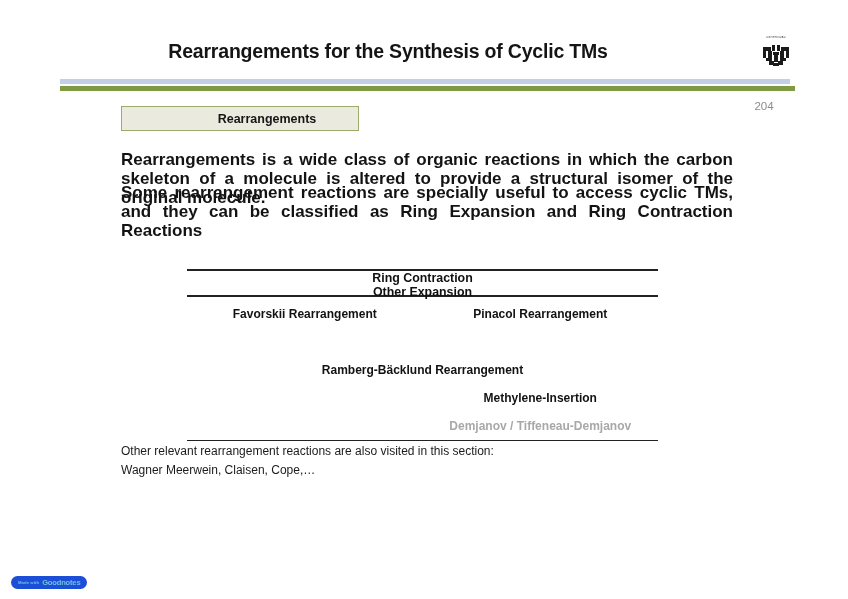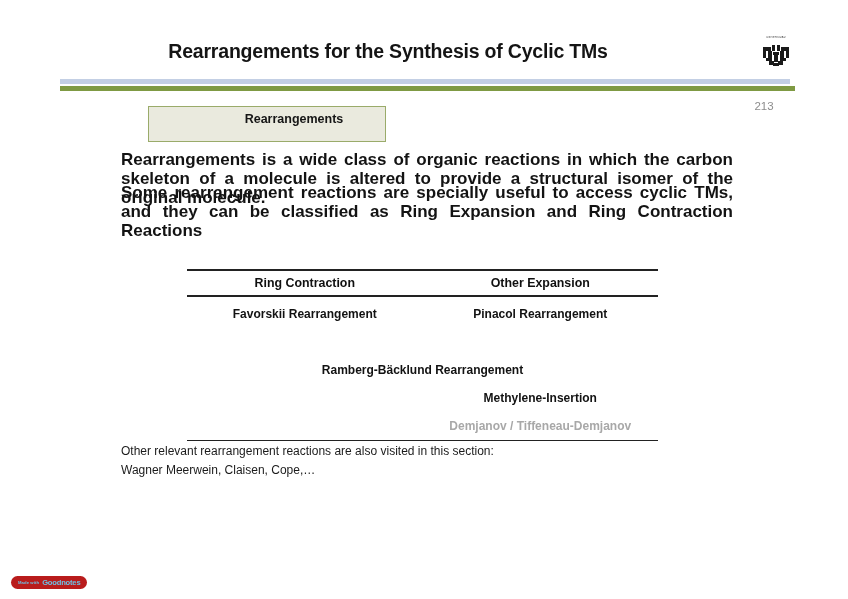--- a/index.html
+++ b/index.html
@@ -86,25 +86,24 @@
     font-size: 11.5px;
     color: #8d8d8d;
   }
 
   
   .section-box {
     position: absolute;
     left: 121px;
     top: 106px;
     width: 238px;
-    height: 36px;
+    height: 25px;
     background: #eaeade;
     border: 1px solid #9aab6a;
     box-sizing: border-box;
-    margin-left: 27px;
   }
   .section-box-label {
     position: absolute;
     left: 0;
     top: 5px;
     width: 238px;
     text-align: center;
     padding-left: 52px;
     box-sizing: border-box;
     font-size: 12.5px;
@@ -145,20 +144,21 @@
     background: #222222;
   }
   .table-rule-bottom {
     height: 1.5px;
     background: #222222;
   }
   .table-head-row {
     display: flex;
     height: 24px;
     align-items: center;
+    flex-direction: column;
   }
   .table-head-cell {
     flex: 1 1 50%;
     text-align: center;
     font-size: 12.4px;
     font-weight: bold;
     color: #101010;
   }
   .table-body {
     padding-top: 3px;
@@ -193,21 +193,21 @@
   }
 
   
   .watermark {
     position: absolute;
     left: 11px;
     top: 576px;
     height: 13px;
     padding: 0 7px;
     border-radius: 7px;
-    background: #b91c1c;
+    background: #1d4ed8;
     display: flex;
     align-items: center;
     gap: 3px;
   }
   .watermark-prefix {
     font-size: 4.2px;
     font-weight: bold;
     color: #6fc0e4;
     letter-spacing: 0.1px;
     white-space: nowrap;
@@ -244,21 +244,21 @@
       <rect x="8" y="18" width="5" height="4"></rect>
       <rect x="17" y="18" width="5" height="4"></rect>
       <rect x="12" y="20" width="6" height="3"></rect>
     </g>
   </svg>
 </div>
 
 <div class="rule-blue"></div>
 <div class="rule-green"></div>
 
-<div class="page-number">213</div>
+<div class="page-number">204</div>
 
 <div class="section-box">
   <div class="section-box-label">Rearrangements</div>
 </div>
 
 <div class="para" id="para-1">
   <div class="justified">Rearrangements is a wide class of organic reactions in which the carbon skeleton of a molecule is altered to provide a structural isomer of the original molecule.</div>
 </div>
 <div class="para" id="para-2">
   <div class="justified">Some rearrangement reactions are specially useful to access cyclic TMs, and they can be classified as Ring Expansion and Ring Contraction Reactions</div>

